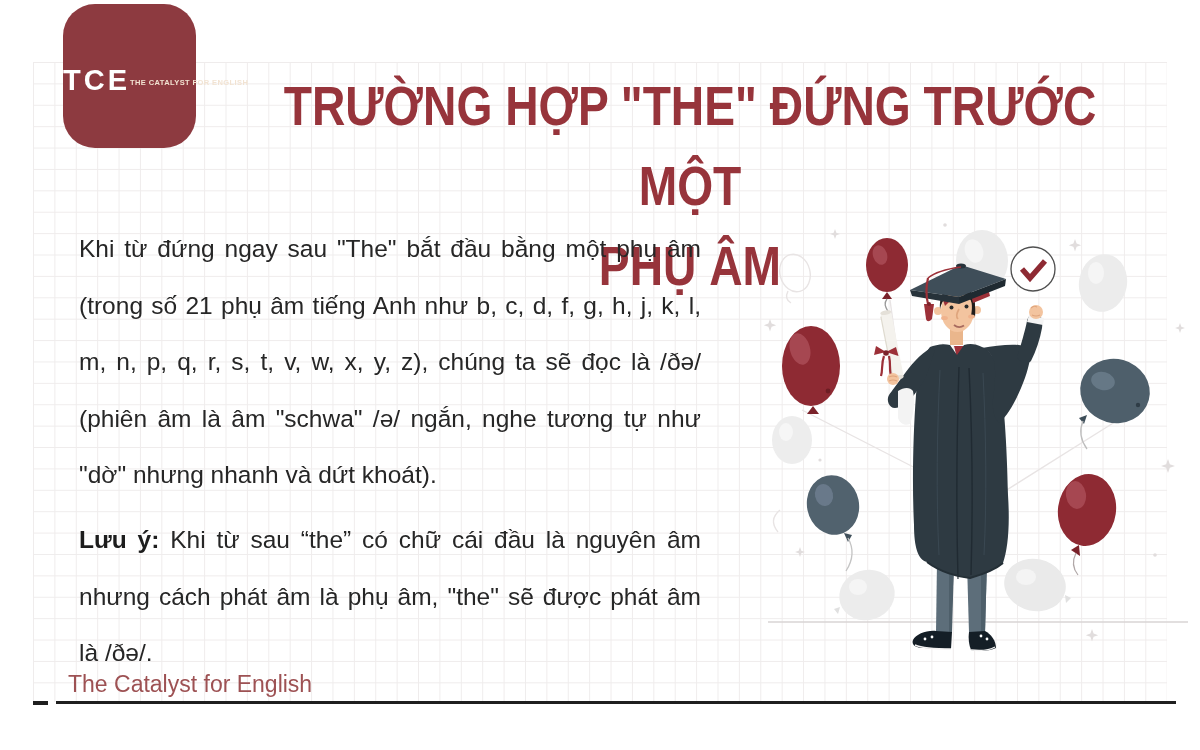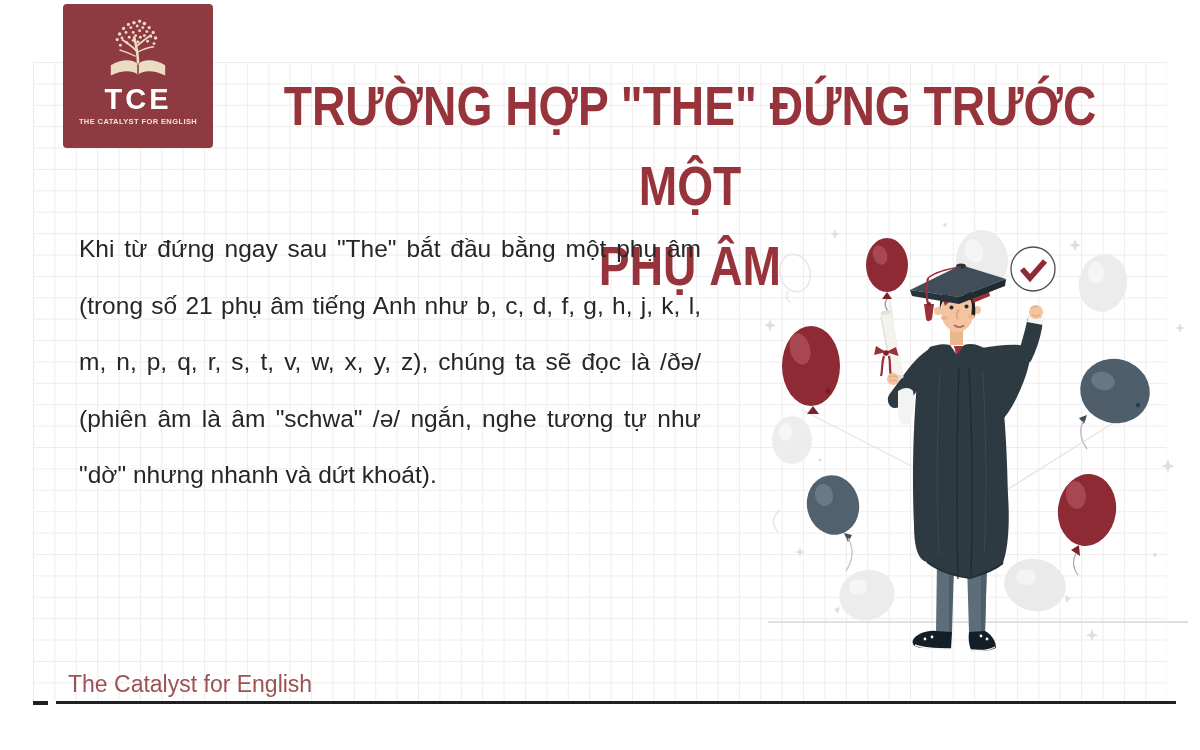--- a/index.html
+++ b/index.html
@@ -10,23 +10,23 @@
   .grid{
     position:absolute;left:33px;top:62px;width:1134px;height:640px;
     background-image:
       linear-gradient(to right,#efecec 1px,transparent 1px),
       linear-gradient(to bottom,#efecec 1px,transparent 1px);
     background-size:21.4px 21.4px;
   }
 
   
   .logo{
-    position:absolute;left:63px;top:4px;width:150px;height:144px;
-    background:#8d3a40;border-radius:4px;
-    display:flex;flex-direction:column;align-items:center;justify-content:flex-start;
+    position:absolute;left:63px;top:4px;width:133px;height:144px;
+    background:#8d3a40;border-radius:32px;
+    display:flex;flex-direction:row;align-items:center;justify-content:flex-start;
     padding-top:10px;box-sizing:border-box;
   }
   .logo-icon{width:96px;height:72px;}
   .logo-brand{color:#ffffff;font-size:29px;font-weight:bold;letter-spacing:3px;line-height:30px;margin-top:-2px;}
   .logo-tagline{color:#f2e3d2;font-size:7.5px;font-weight:bold;letter-spacing:.4px;margin-top:3px;white-space:nowrap;}
 
   
   .title{
     position:absolute;left:180px;top:66px;width:1020px;
     text-align:center;color:#97343b;font-weight:bold;font-size:55px;line-height:80px;
@@ -102,20 +102,21 @@
     <div class="logo-tagline">THE CATALYST FOR ENGLISH</div>
   </div>
 
   <div class="title">
     <div>TRƯỜNG HỢP "THE" ĐỨNG TRƯỚC MỘT</div>
     <div>PHỤ ÂM</div>
   </div>
 
   <div class="copy">
     <p>Khi từ đứng ngay sau "The" bắt đầu bằng một phụ âm (trong số 21 phụ âm tiếng Anh như b, c, d, f, g, h, j, k, l, m, n, p, q, r, s, t, v, w, x, y, z), chúng ta sẽ đọc là /ðə/ (phiên âm là âm "schwa" /ə/ ngắn, nghe tương tự như "dờ" nhưng nhanh và dứt khoát).</p>
+    <p><strong class="note-label">Lưu ý:</strong> <span>Khi từ sau “the” có chữ cái đầu là nguyên âm nhưng cách phát âm là phụ âm, "the" sẽ được phát âm là /ðə/.</span></p>
   </div>
 
   <svg class="illus" viewBox="0 0 460 460" aria-hidden="true">
 
     <g stroke="#e8e4e4" fill="none" stroke-width="1.4">
       <ellipse cx="55" cy="68" rx="15" ry="19" transform="rotate(-15 55 68)"></ellipse>
       <path d="M48,86 q-4,8 3,12"></path>
       <path d="M40,305 q-12,10 -2,22"></path>
       <path d="M62,205 L232,292"></path>
       <path d="M378,215 L246,298"></path>

